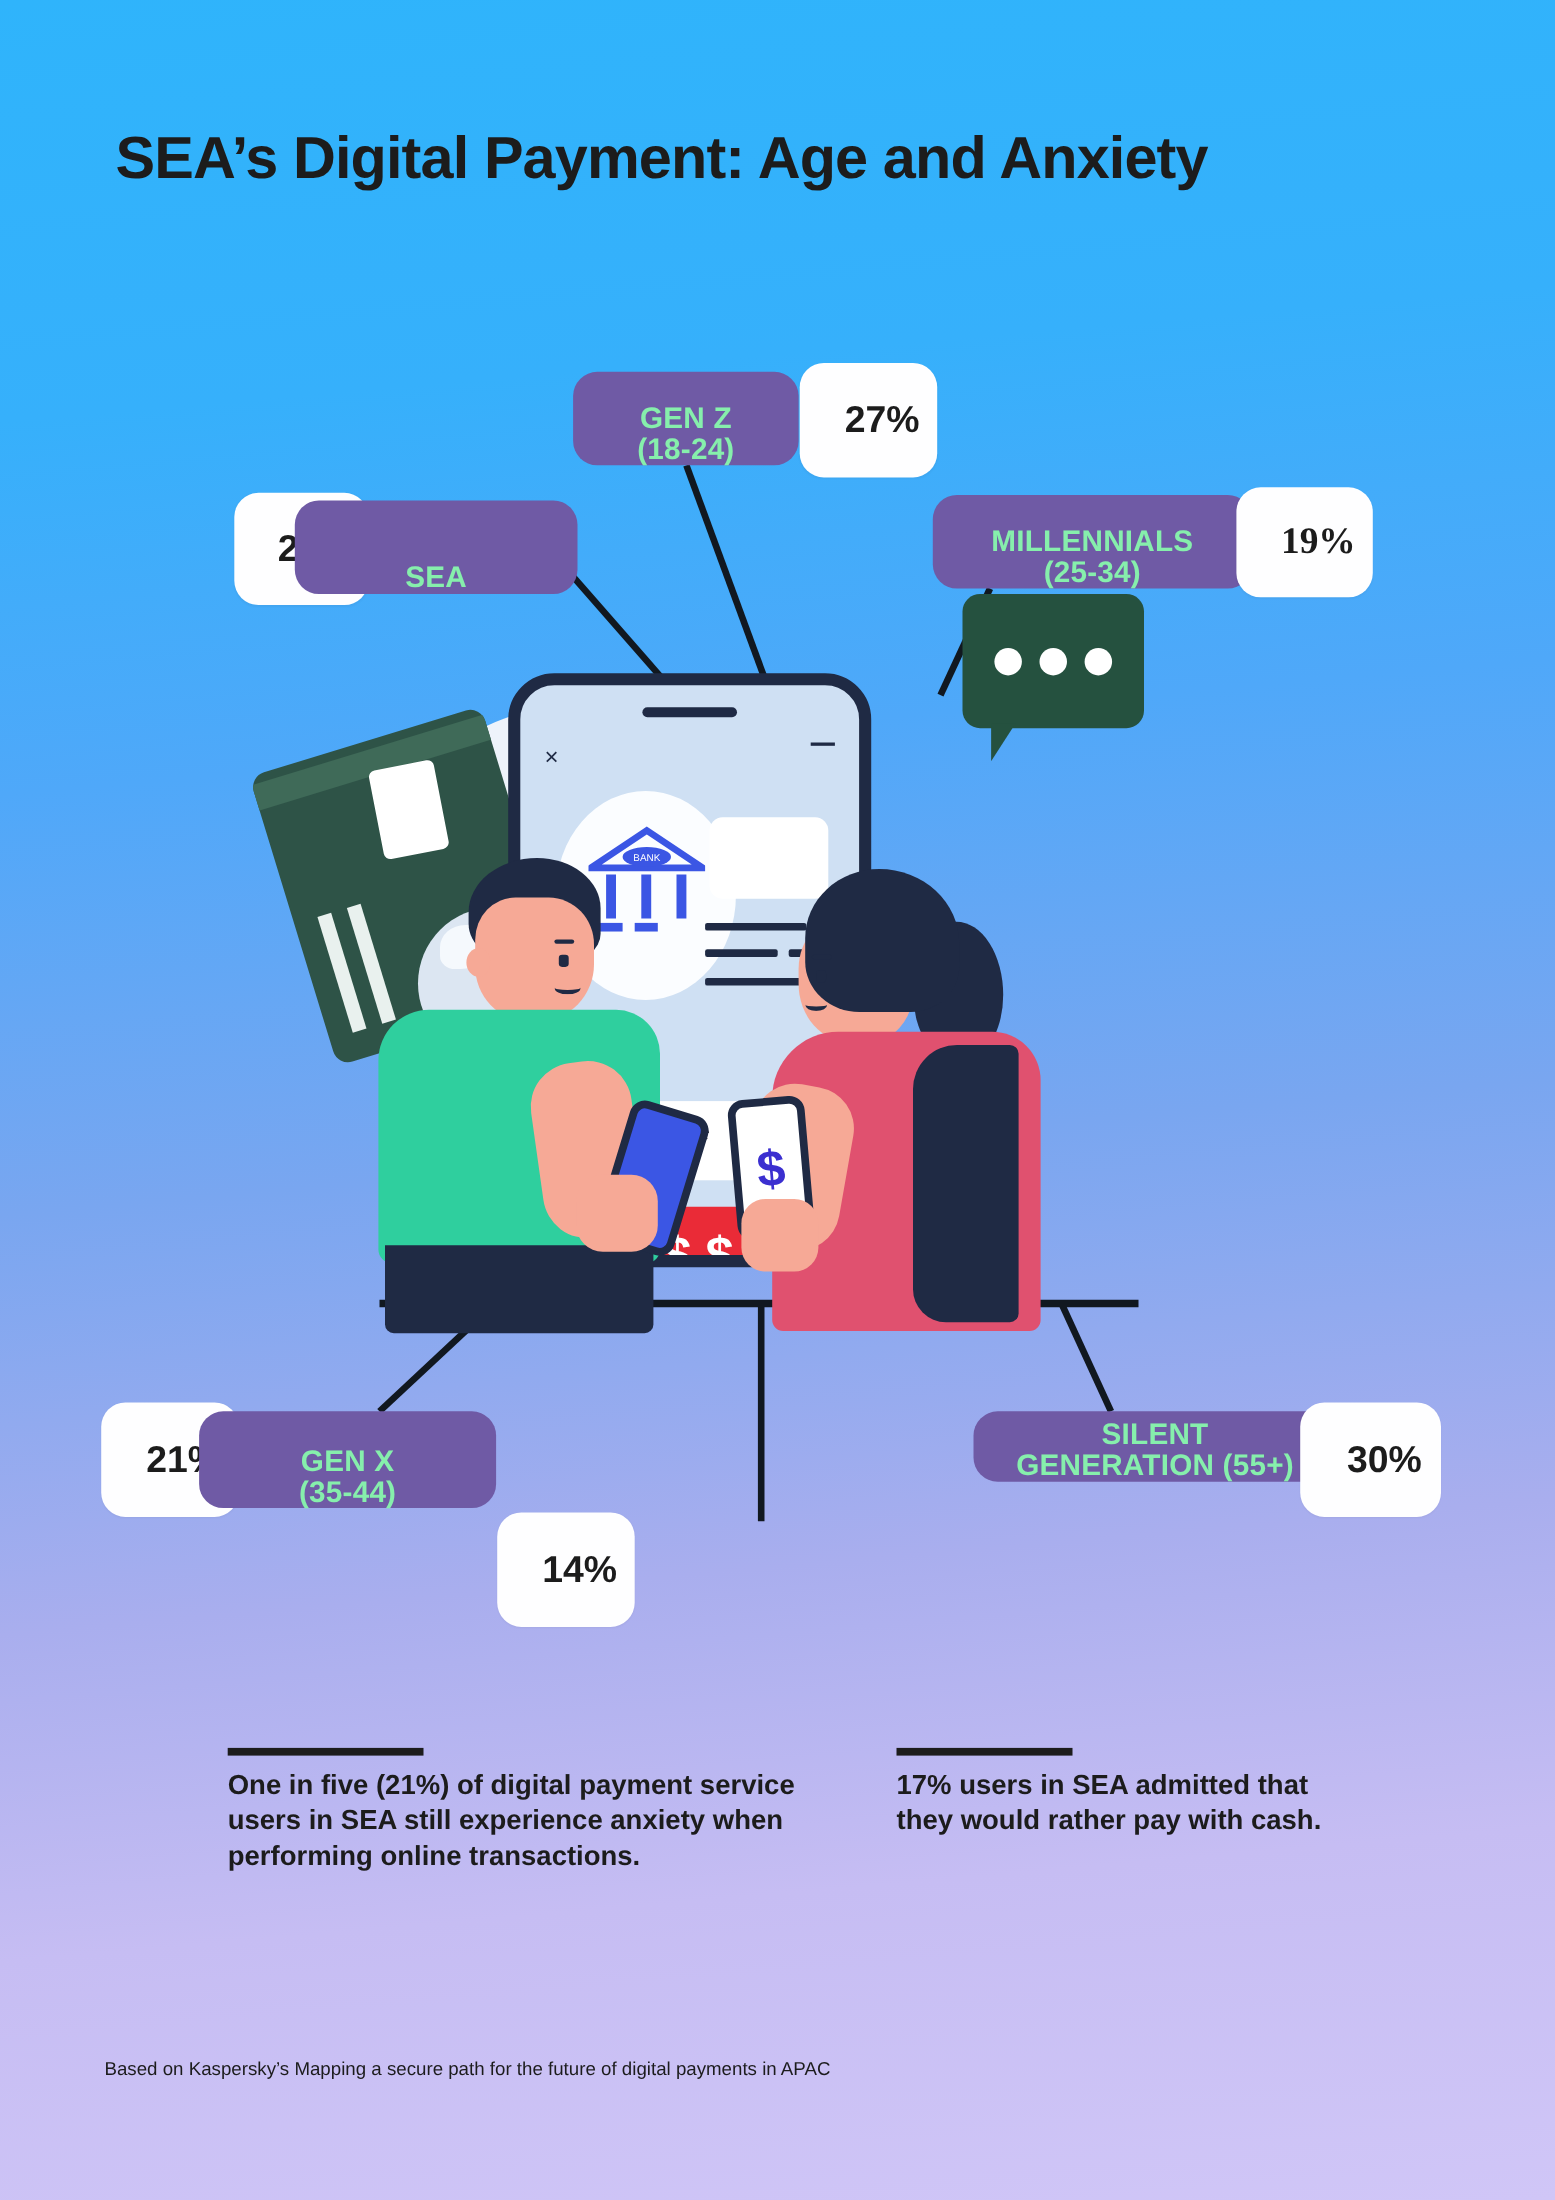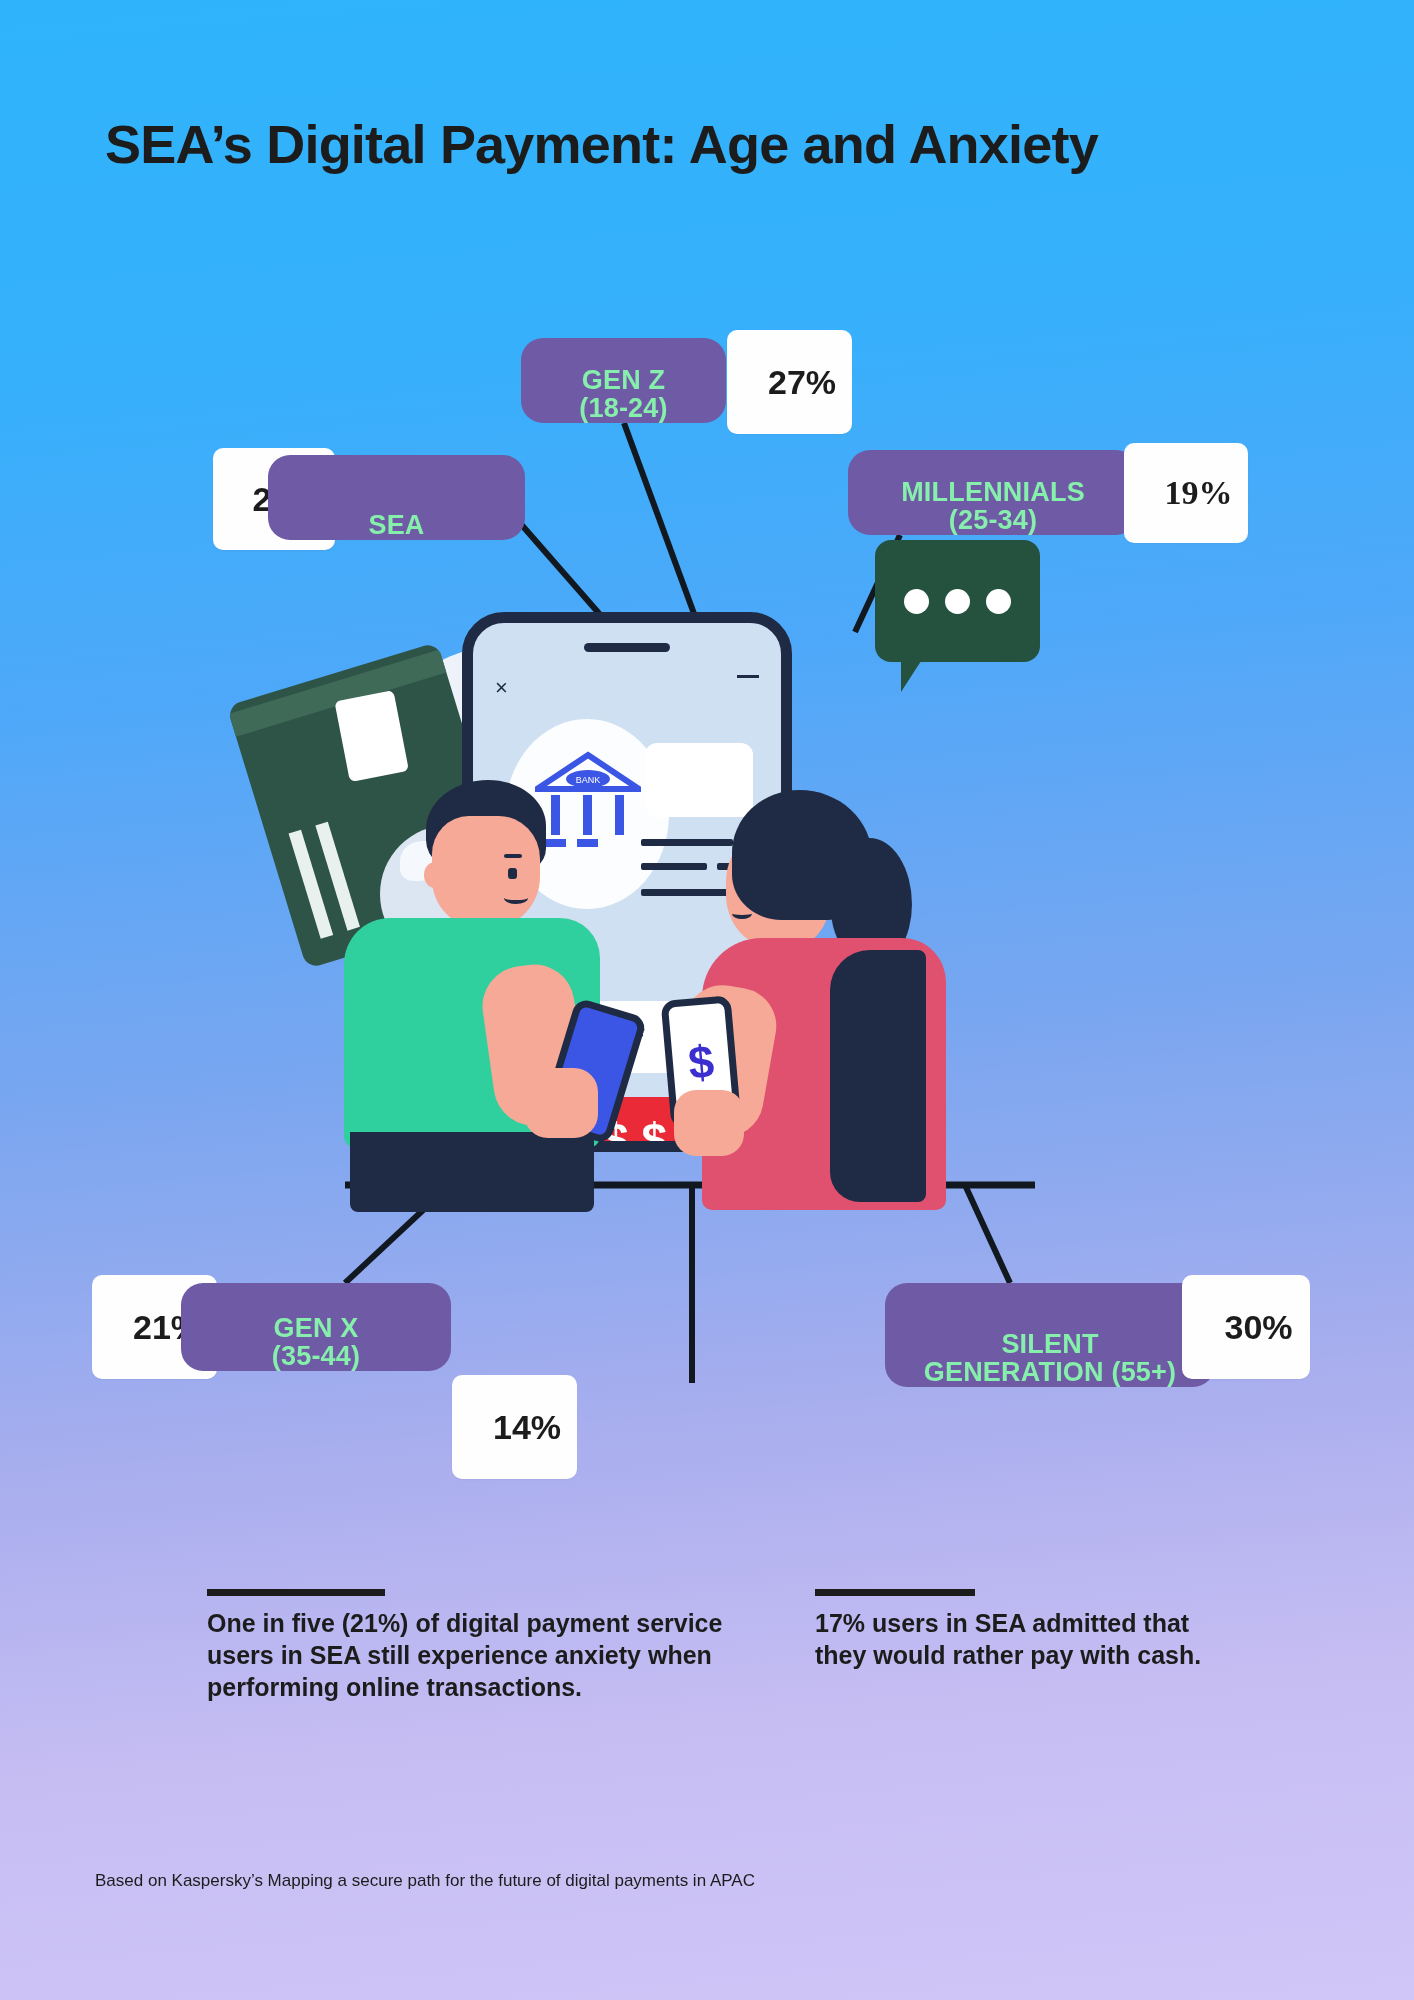--- a/index.html
+++ b/index.html
@@ -22,39 +22,39 @@
   .lines { position:absolute; inset:0; pointer-events:none; }
 
   
   .pill {
     position:absolute; background:#6f5aa5; border-radius:22px;
     display:flex; align-items:flex-end; justify-content:center;
     color:#86efac; text-align:center; line-height:1.06;
     font-size:27px; font-weight:700; letter-spacing:0.2px;
   }
   .pct {
-    position:absolute; background:#fefeff; border-radius:10px;
+    position:absolute; background:#fefeff; border-radius:22px;
     display:flex; align-items:center; justify-content:center;
     color:#1c1c1c; font-size:34px; font-weight:700;
     box-shadow:0 1px 2px rgba(0,0,0,0.04);
     padding-left:25px;
   }
 
   
   #p-genz      { left:521px; top:338px;  width:205px; height:85px; }
   #v-genz      { left:727px; top:330px;  width:125px; height:104px; }
   #p-sea       { left:268px; top:455px;  width:257px; height:85px; }
   #v-sea       { left:213px; top:448px;  width:122px; height:102px; }
   #p-mill      { left:848px; top:450px;  width:290px; height:85px; }
   #v-mill      { left:1124px;top:443px;  width:124px; height:100px;font-family:Liberation Serif, serif; }
   #p-genx      { left:181px; top:1283px; width:270px; height:88px; }
   #v-genx      { left:92px;  top:1275px; width:125px; height:104px; }
   #p-boom      { left:513px; top:1383px; width:366px; height:88px; }
   #v-boom      { left:452px; top:1375px; width:125px; height:104px; }
-  #p-silent    { left:885px; top:1283px; width:330px; height:104px; }
+  #p-silent    { left:885px; top:1283px; width:330px; height:64px; }
   #v-silent    { left:1182px;top:1275px; width:128px; height:104px; }
 
   
   .illus { position:absolute; left:250px; top:590px; width:820px; height:610px; }
 
   .blob { position:absolute; left:70px; top:50px; width:440px; height:430px;
           background:#eef3fb; border-radius:48% 52% 44% 56%/50% 46% 54% 50%; }
 
   .card { position:absolute; left:12px; top:78px; width:220px; height:275px;
           background:#2e5347; border-radius:14px; transform:rotate(-17deg); overflow:hidden;}

